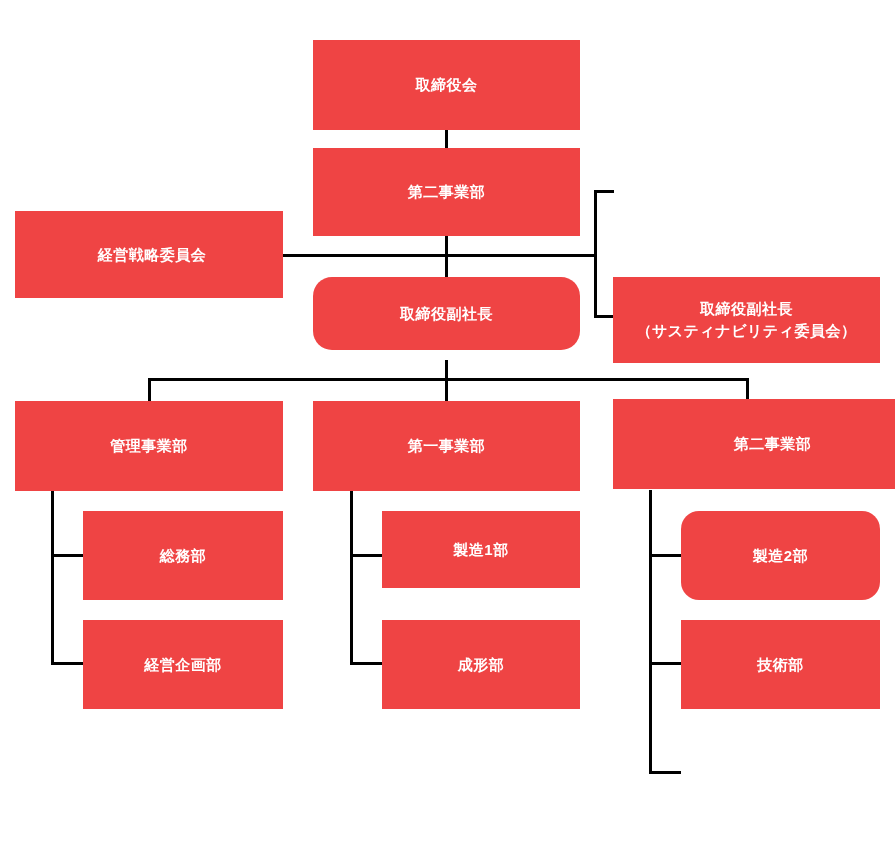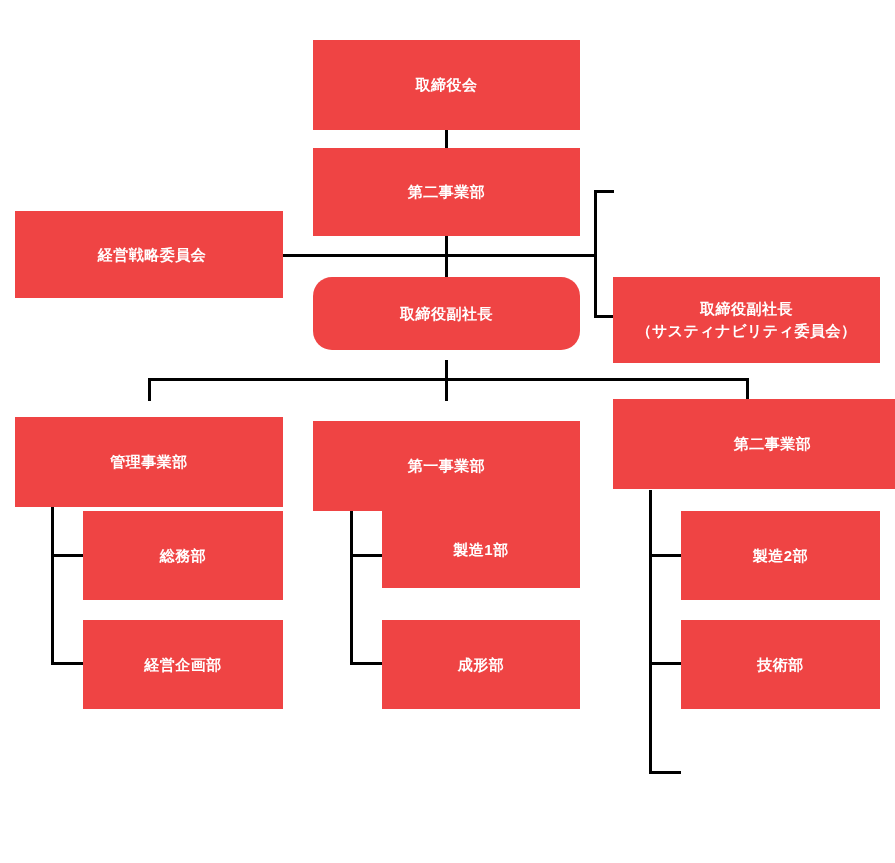--- a/index.html
+++ b/index.html
@@ -96,25 +96,25 @@
 
   <div class="node" style="left:613px; top:277px; width:267px; height:86px; flex-direction:column;">
     <span class="label-line">取締役副社長</span>
     <span class="label-line">（サスティナビリティ委員会）</span>
   </div>
 
   <div class="node" style="left:313px; top:277px; width:267px; height:73px;border-radius:19px;">
     <span class="label-line">取締役副社長</span>
   </div>
 
-  <div class="node" style="left:15px; top:401px; width:268px; height:90px;margin-top:16px;">
+  <div class="node" style="left:15px; top:401px; width:268px; height:90px;">
     <span class="label-line">管理事業部</span>
   </div>
 
-  <div class="node" style="left:313px; top:401px; width:267px; height:90px;margin-top:20px;">
+  <div class="node" style="left:313px; top:401px; width:267px; height:90px;">
     <span class="label-line">第一事業部</span>
   </div>
 
   <div class="node" style="left:613px; top:399px; width:319px; height:90px;">
     <span class="label-line">第二事業部</span>
   </div>
 
   <div class="node" style="left:83px; top:511px; width:200px; height:89px;">
     <span class="label-line">総務部</span>
   </div>
@@ -124,21 +124,21 @@
   </div>
 
   <div class="node" style="left:382px; top:511px; width:198px; height:77px;">
     <span class="label-line">製造1部</span>
   </div>
 
   <div class="node" style="left:382px; top:620px; width:198px; height:89px;">
     <span class="label-line">成形部</span>
   </div>
 
-  <div class="node" style="left:681px; top:511px; width:199px; height:89px;">
+  <div class="node" style="left:681px; top:511px; width:199px; height:89px;border-radius:18px;">
     <span class="label-line">製造2部</span>
   </div>
 
   <div class="node" style="left:681px; top:620px; width:199px; height:89px;">
     <span class="label-line">技術部</span>
   </div>
 
 
 </div>
 

